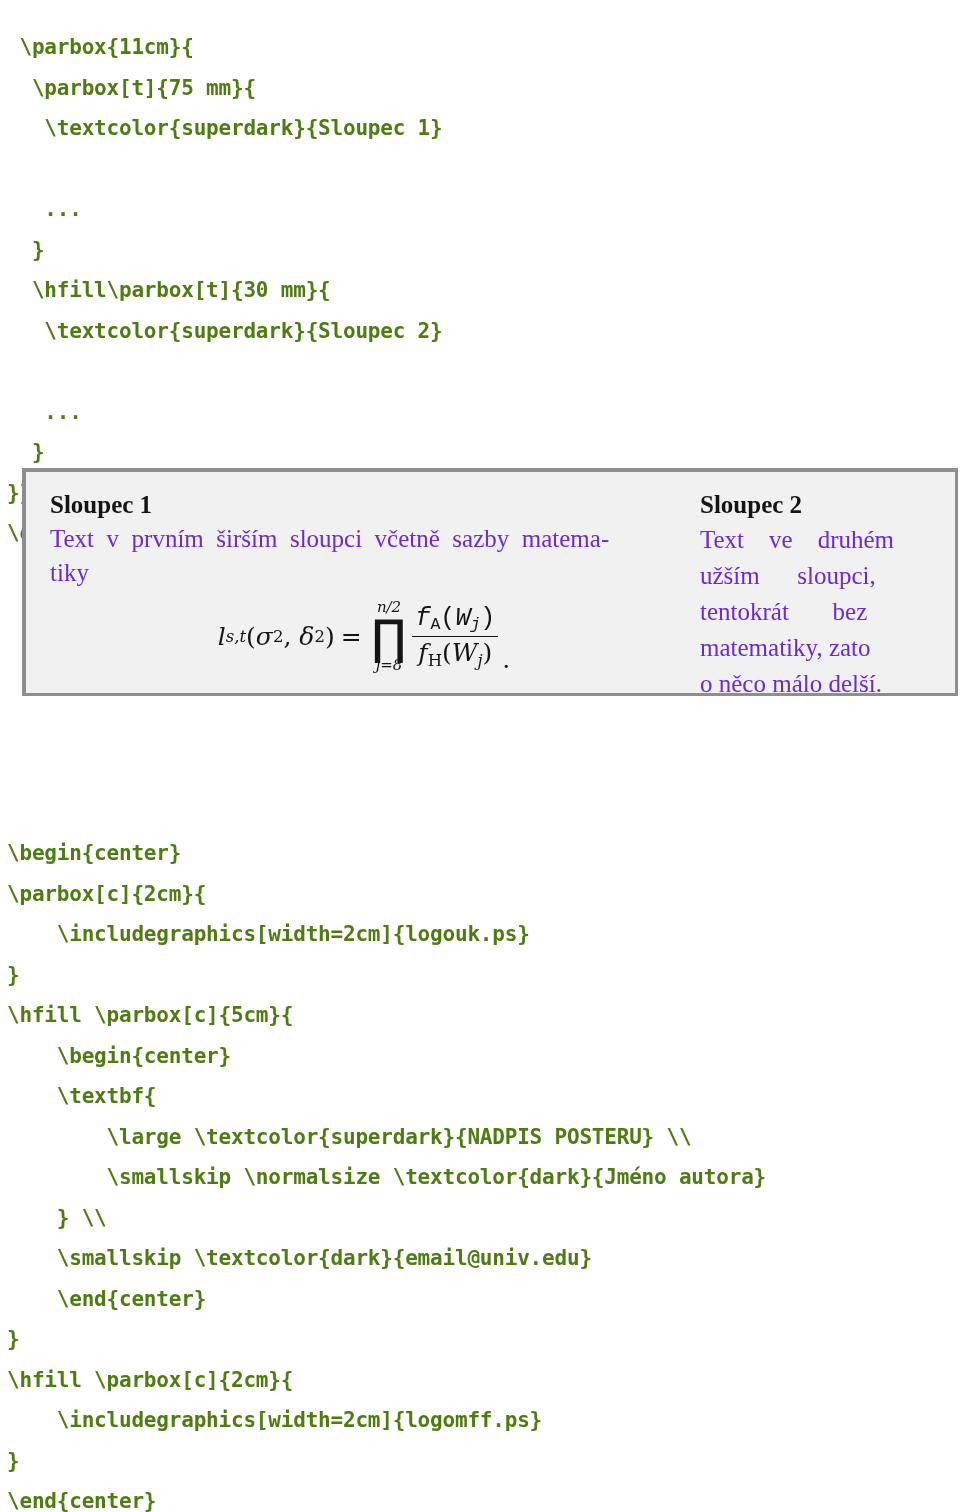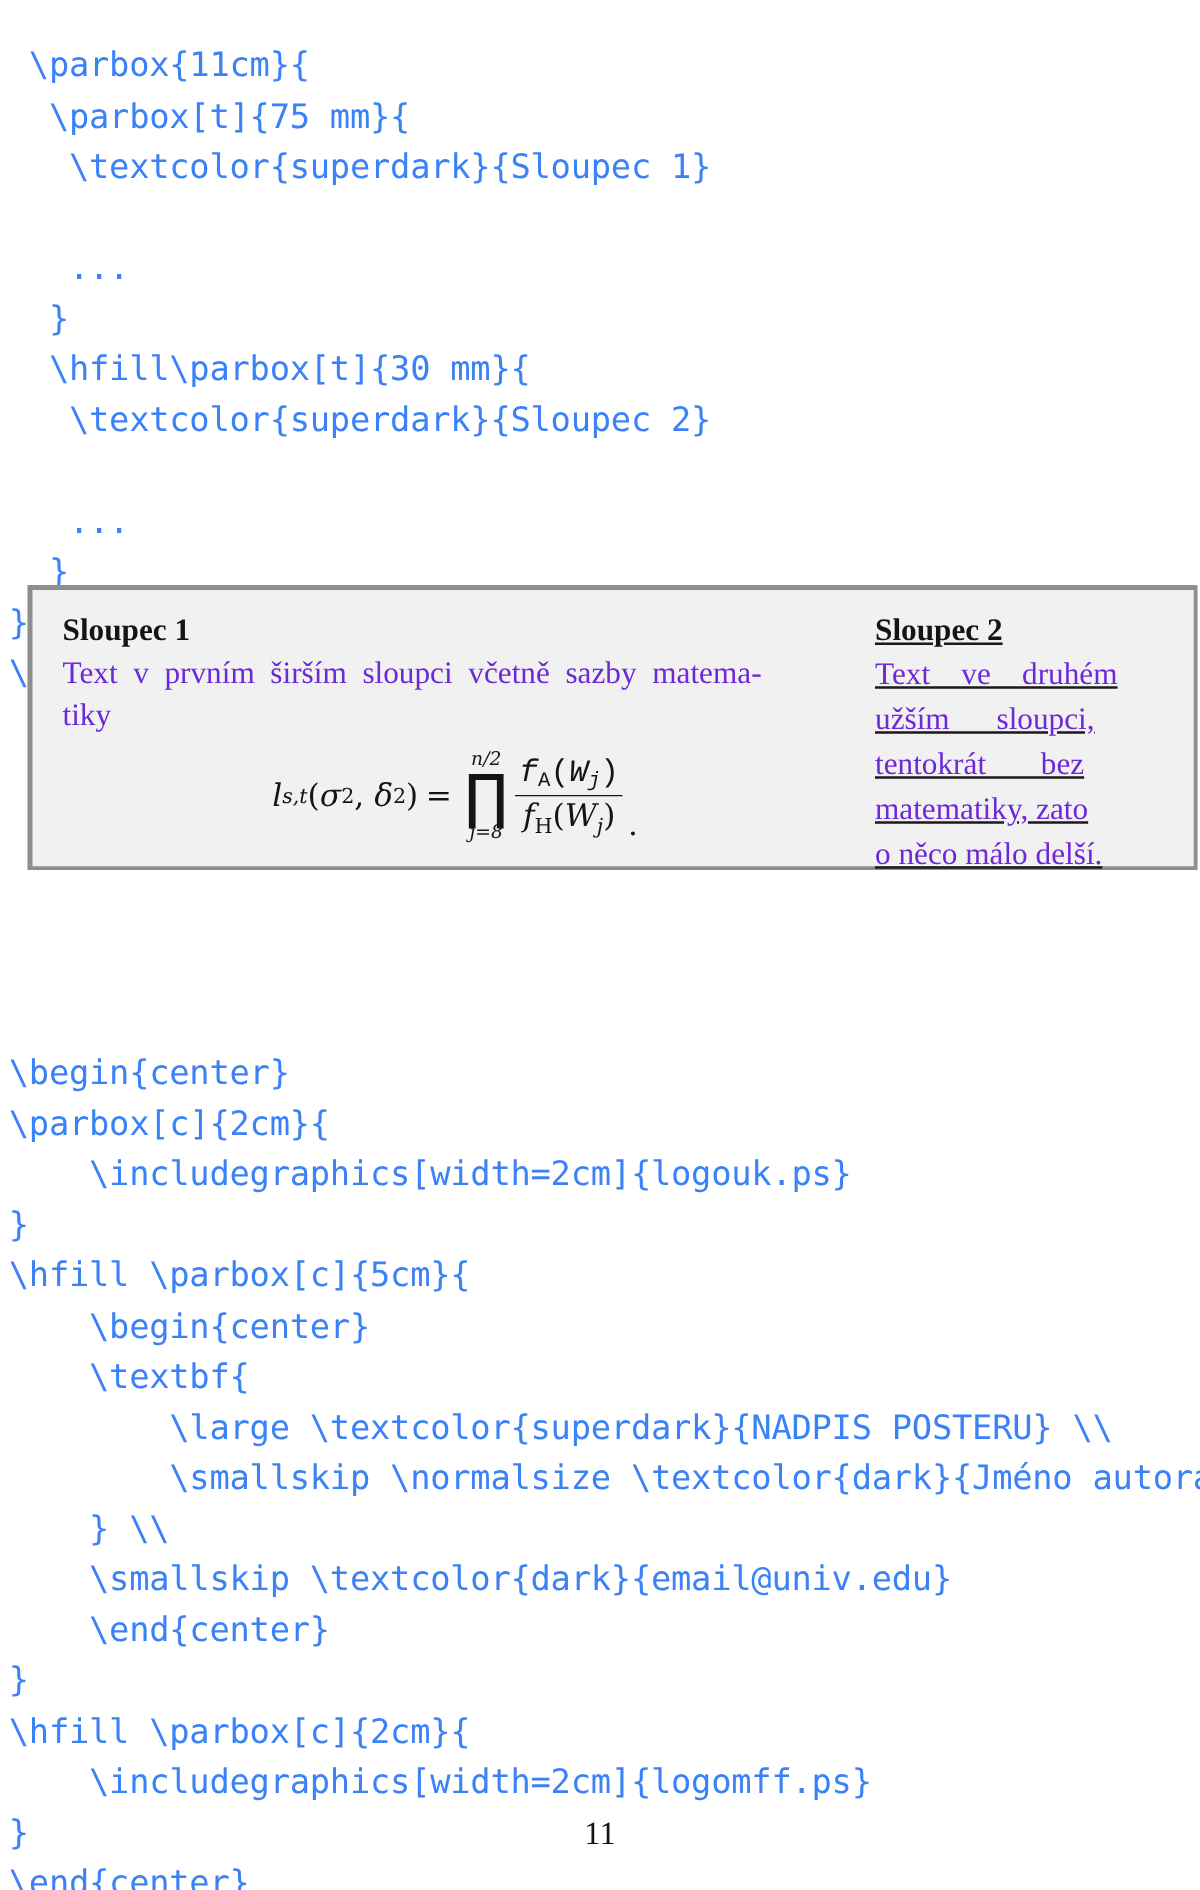--- a/index.html
+++ b/index.html
@@ -19,25 +19,26 @@
   .page {
     position: relative;
     width: 960px;
     height: 1512px;
     box-sizing: border-box;
   }
 
   
   .code-block {
     font-family: "DejaVu Sans Mono", "Liberation Mono", monospace;
-    font-size: 27px;
+    font-size: 21px;
     line-height: 40.5px;
     white-space: pre;
-    color: #3b82f6;
+    color: #4d7c0f;
     letter-spacing: -0.2px;
+    font-weight: bold;
   }
   .code-block .line {
     white-space: pre;
     display: block;
     height: 40.5px;
   }
   .code-block .line.blank {
     height: 40.5px;
   }
 
@@ -93,21 +94,20 @@
   .col-wide {
     width: 650px;
     flex: 0 0 650px;
     padding-right: 22px;
     box-sizing: border-box;
   }
   .col-narrow {
     width: 216px;
     flex: 0 0 216px;
     box-sizing: border-box;
-    text-decoration: underline;
   }
 
   .col-title {
     font-family: "Liberation Serif", "DejaVu Serif", serif;
     font-weight: bold;
     font-size: 25px;
     line-height: 30px;
     color: #141414;
     margin-bottom: 2px;
   }
@@ -257,15 +257,14 @@
         <div class="col-title">Sloupec 2</div>
         <div class="col-text">Text&nbsp;&nbsp;&nbsp; ve&nbsp;&nbsp;&nbsp; druhém<br>užším&nbsp;&nbsp;&nbsp;&nbsp;&nbsp; sloupci,<br>tentokrát&nbsp;&nbsp;&nbsp;&nbsp;&nbsp;&nbsp; bez<br>matematiky, zato<br>o něco málo delší.</div>
       </div>
 
     </div>
   </div>
 
 
   <pre id="code-bottom" class="code-block"><span class="line">\begin{center}</span><span class="line">\parbox[c]{2cm}{</span><span class="line">    \includegraphics[width=2cm]{logouk.ps}</span><span class="line">}</span><span class="line">\hfill \parbox[c]{5cm}{</span><span class="line">    \begin{center}</span><span class="line">    \textbf{</span><span class="line">        \large \textcolor{superdark}{NADPIS POSTERU} \\</span><span class="line">        \smallskip \normalsize \textcolor{dark}{Jméno autora}</span><span class="line">    } \\</span><span class="line">    \smallskip \textcolor{dark}{email@univ.edu}</span><span class="line">    \end{center}</span><span class="line">}</span><span class="line">\hfill \parbox[c]{2cm}{</span><span class="line">    \includegraphics[width=2cm]{logomff.ps}</span><span class="line">}</span><span class="line">\end{center}</span></pre>
 
-  <div class="page-number">11</div>
 
 </div>
 
 </body></html>

